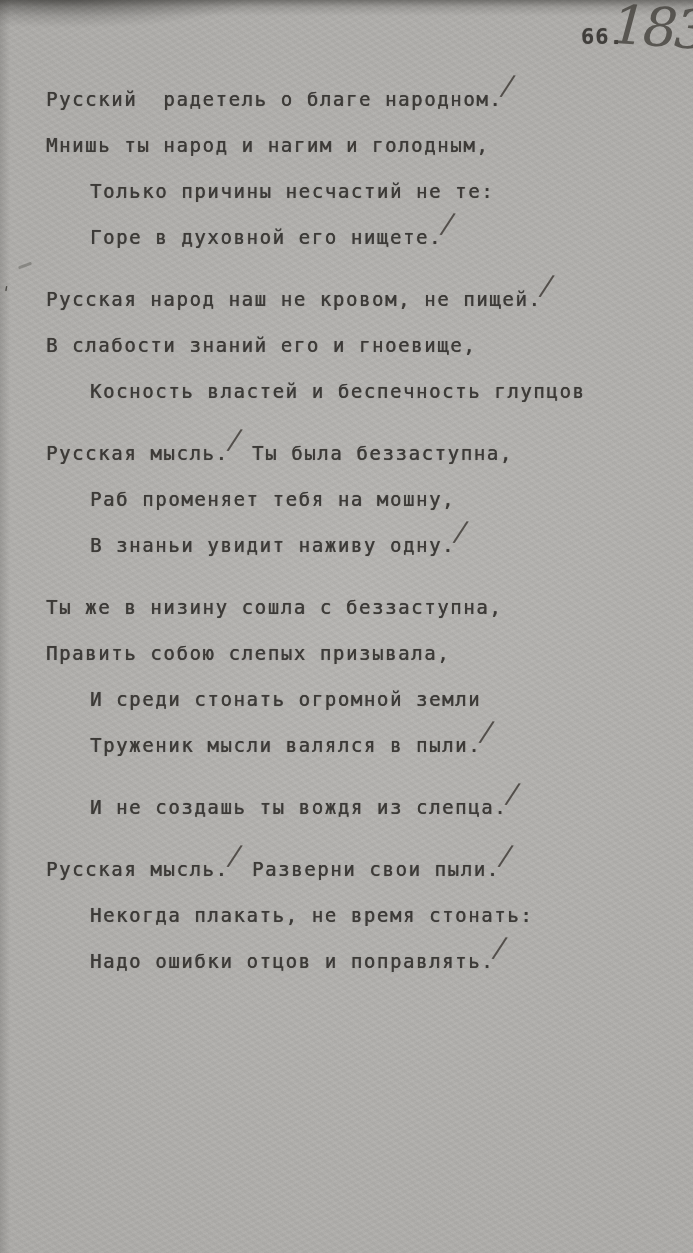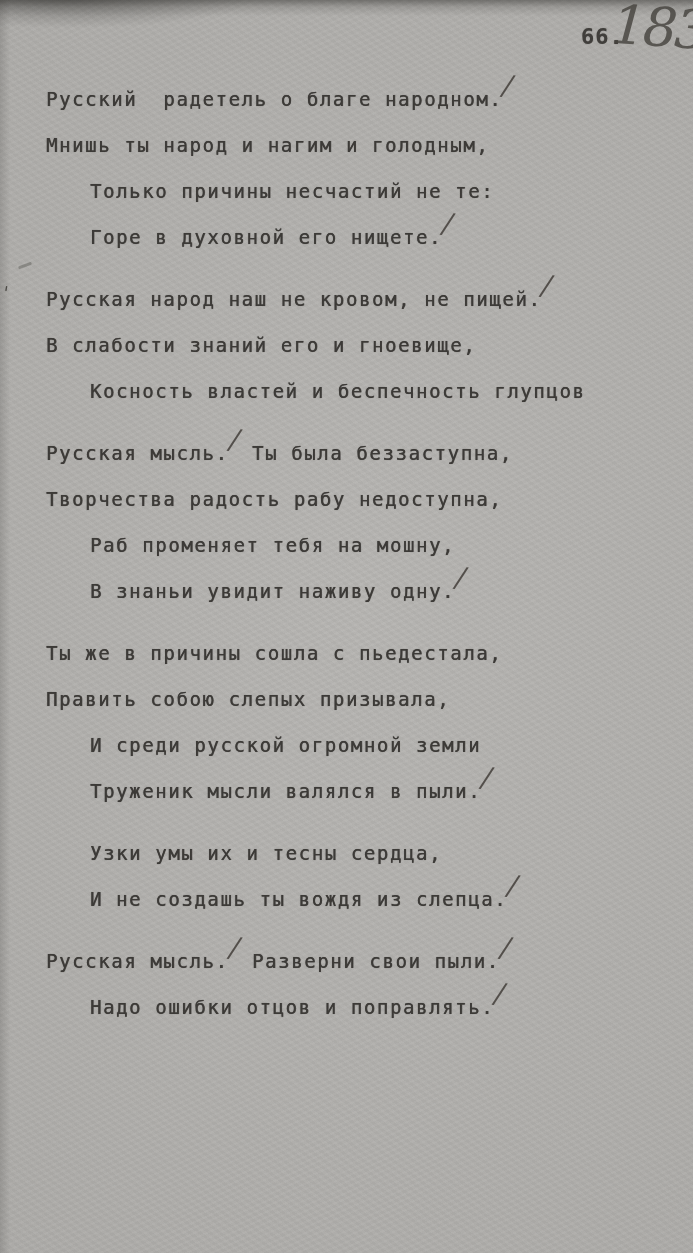--- a/index.html
+++ b/index.html
@@ -81,31 +81,30 @@
       <div class="line indent-1"><span>Только причины несчастий не те:</span></div>
       <div class="line indent-1"><span>Горе в духовной его нищете.</span><span class="mark mark-slash">/</span></div>
     </div>
     <div class="stanza">
       <div class="line indent-0"><span>Русская народ наш не кровом, не пищей.</span><span class="mark mark-slash">/</span></div>
       <div class="line indent-0"><span>В слабости знаний его и гноевище,</span></div>
       <div class="line indent-1"><span>Косность властей и беспечность глупцов</span></div>
     </div>
     <div class="stanza">
       <div class="line indent-0"><span>Русская мысль.</span><span class="mark mark-slash">/</span><span> Ты была беззаступна,</span></div>
-      <div class="line indent-0"><span>Творчества радость рабу недоступна,</span></div>
       <div class="line indent-1"><span>Раб променяет тебя на мошну,</span></div>
       <div class="line indent-1"><span>В знаньи увидит наживу одну.</span><span class="mark mark-slash">/</span></div>
     </div>
     <div class="stanza">
-      <div class="line indent-0"><span>Ты же в причины сошла с пьедестала,</span></div>
+      <div class="line indent-0"><span>Ты же в низину сошла с беззаступна,</span></div>
       <div class="line indent-0"><span>Править собою слепых призывала,</span></div>
-      <div class="line indent-1"><span>И среди русской огромной земли</span></div>
+      <div class="line indent-1"><span>И среди стонать огромной земли</span></div>
       <div class="line indent-1"><span>Труженик мысли валялся в пыли.</span><span class="mark mark-slash">/</span></div>
     </div>
     <div class="stanza">
-      <div class="line indent-1"><span>Узки умы их и тесны сердца,</span></div>
       <div class="line indent-1"><span>И не создашь ты вождя из слепца.</span><span class="mark mark-slash">/</span></div>
     </div>
     <div class="stanza">
       <div class="line indent-0"><span>Русская мысль.</span><span class="mark mark-slash">/</span><span> Разверни свои пыли.</span><span class="mark mark-slash">/</span></div>
+      <div class="line indent-1"><span>Некогда плакать, не время стонать:</span></div>
       <div class="line indent-1"><span>Надо ошибки отцов и поправлять.</span><span class="mark mark-slash">/</span></div>
     </div>
   </div>
 
 </body></html>

